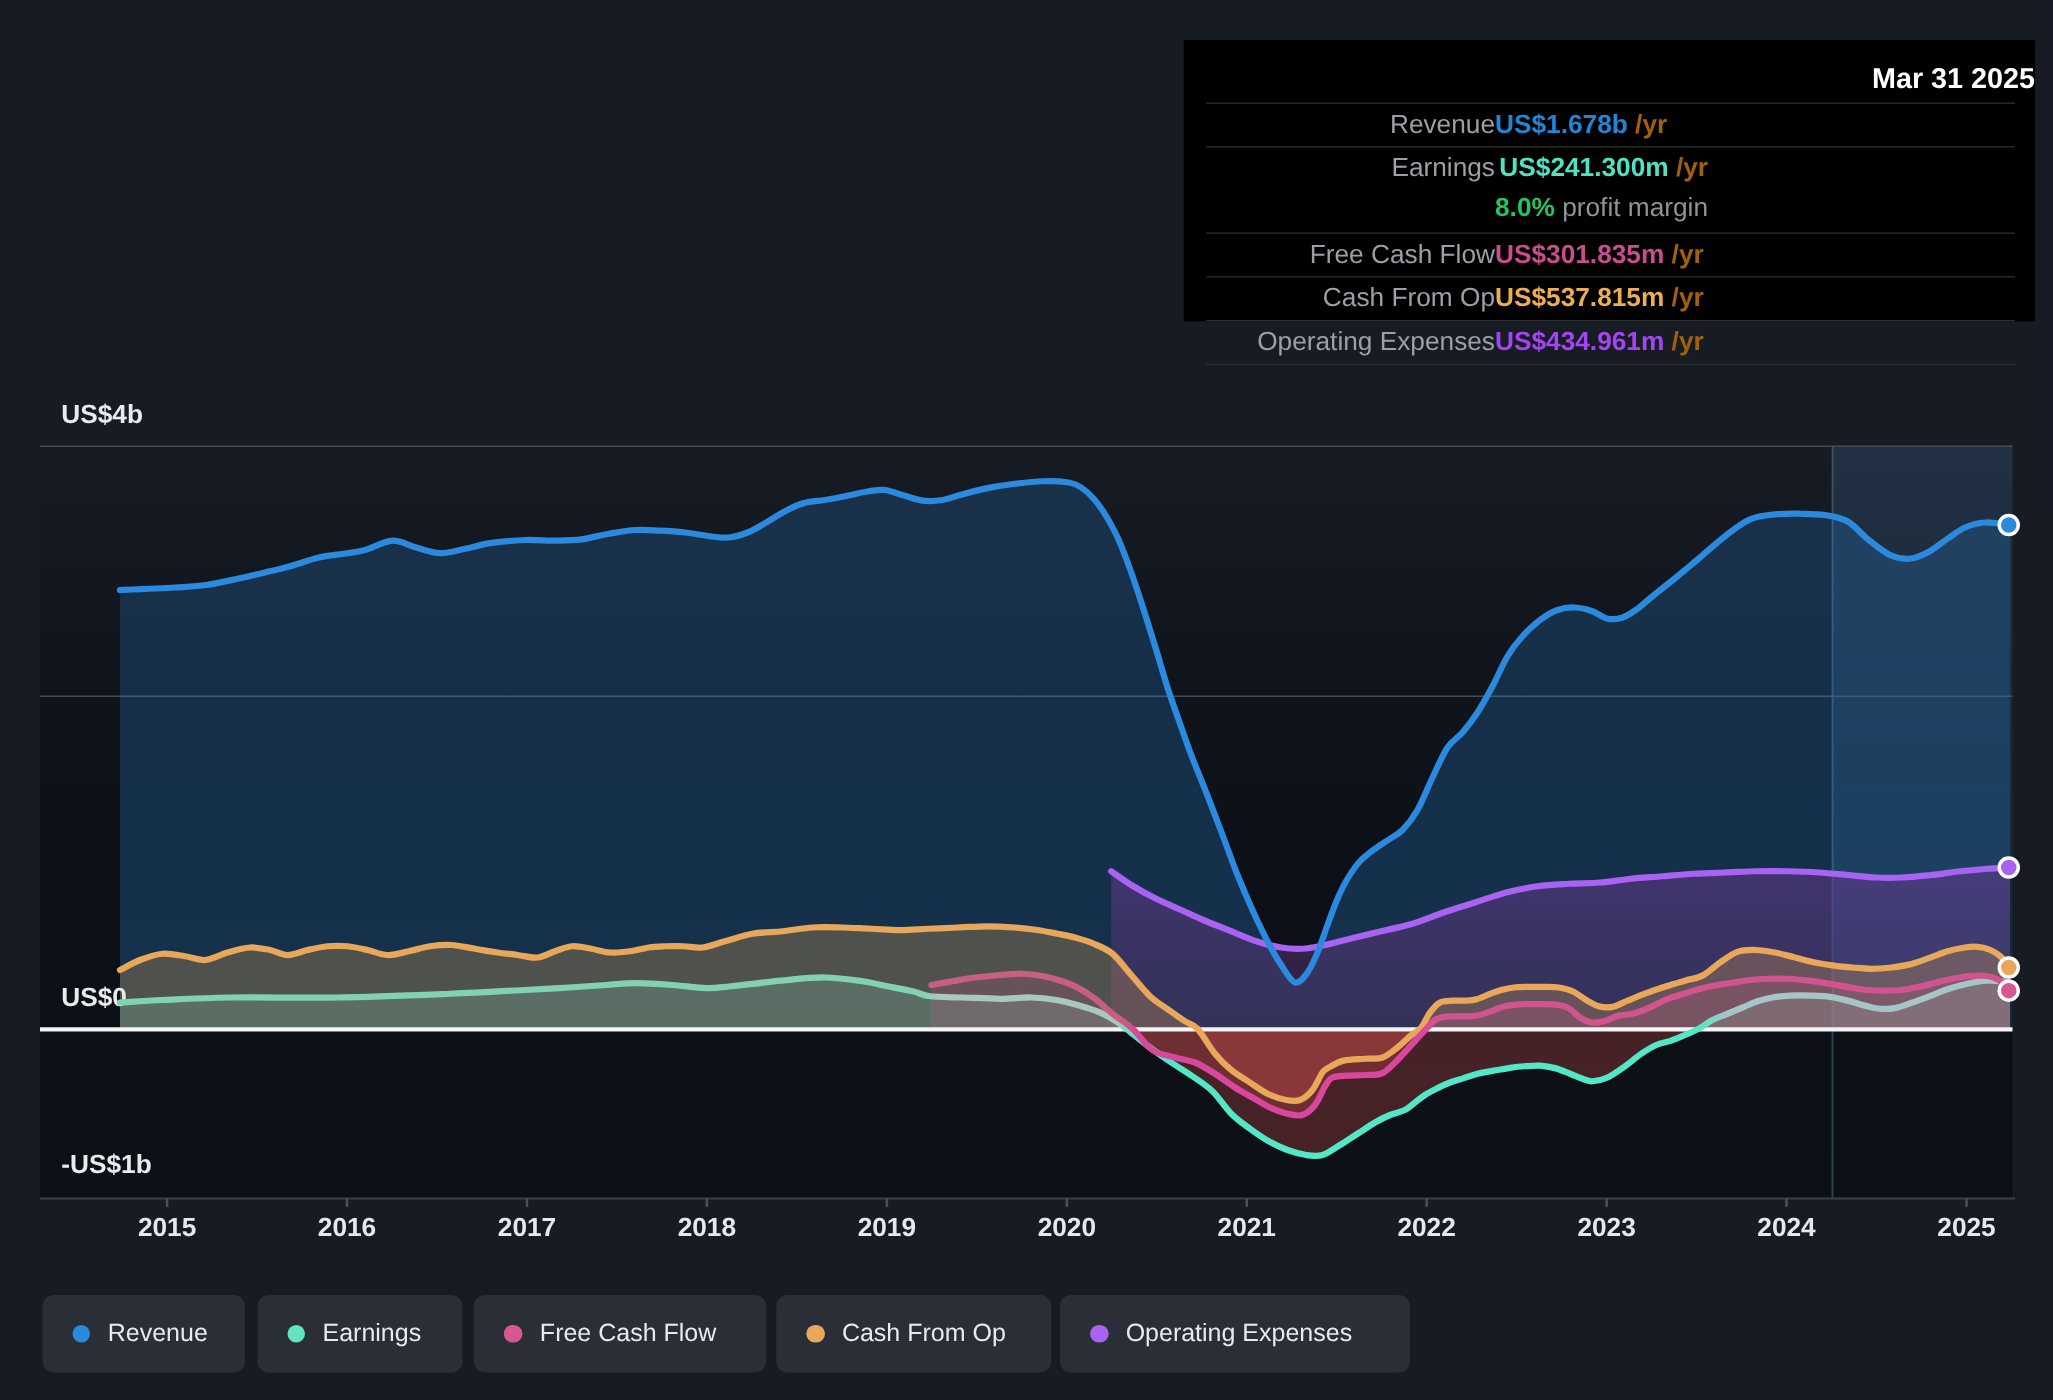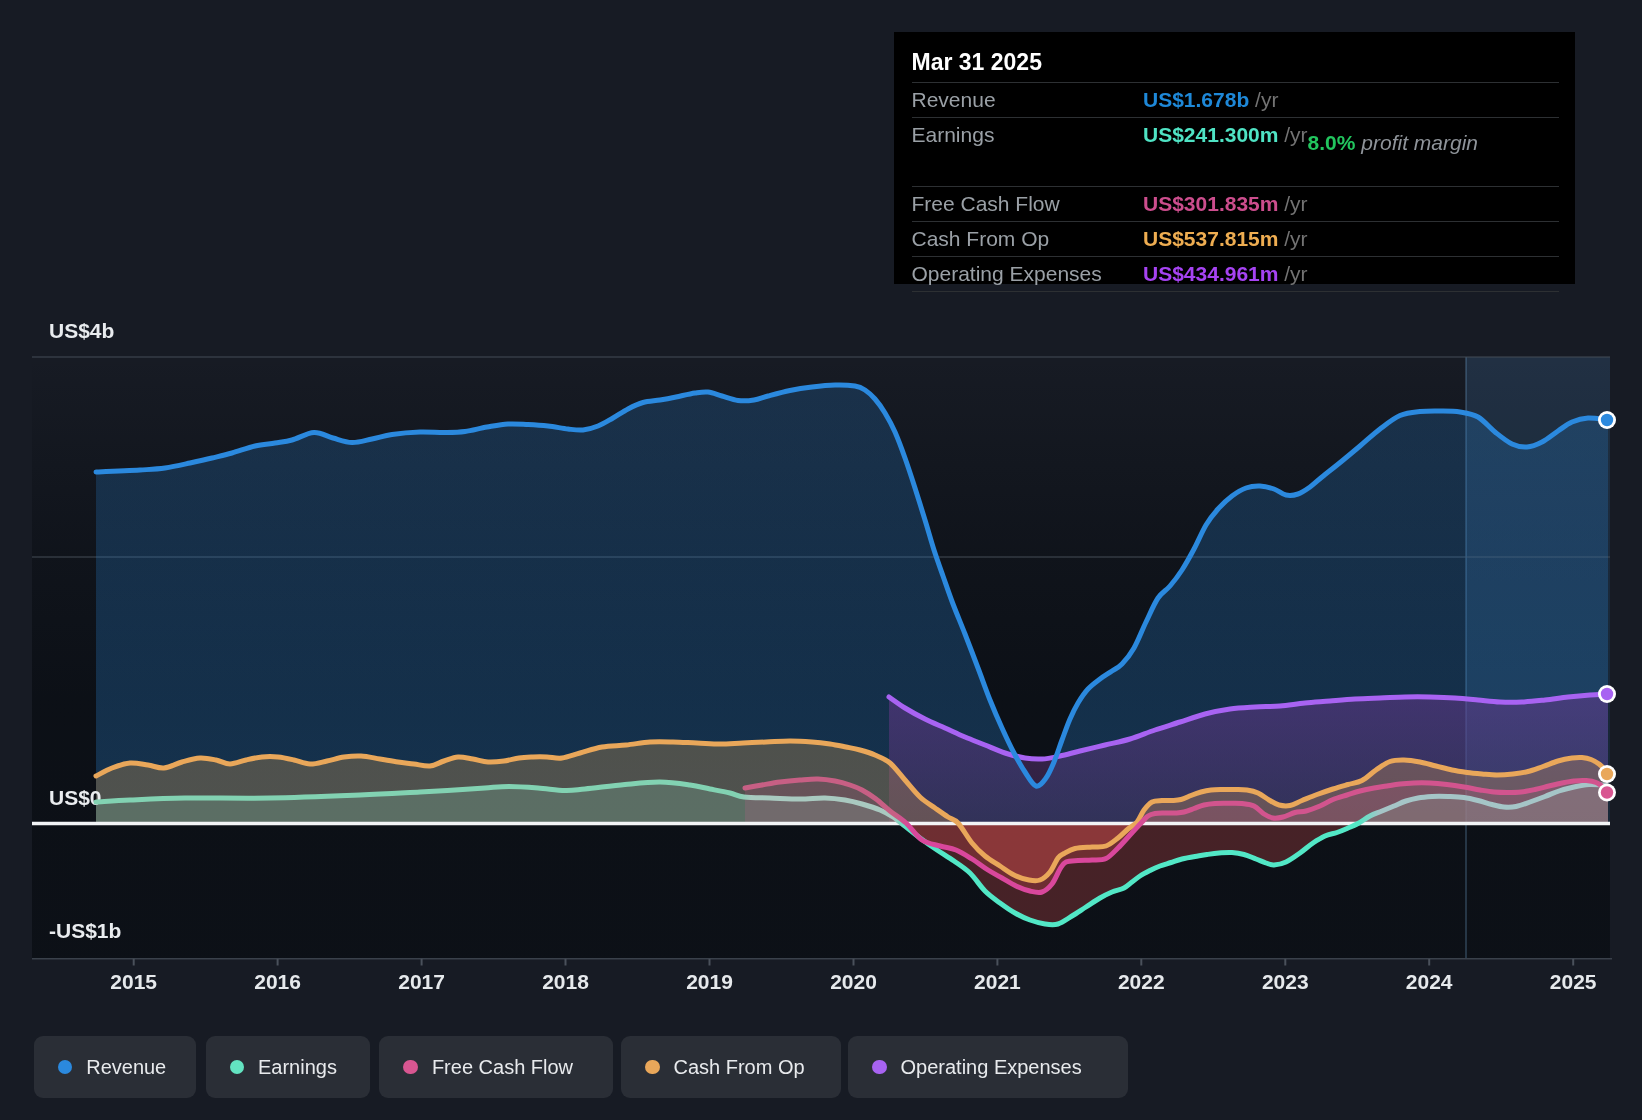--- a/index.html
+++ b/index.html
@@ -1,32 +1,32 @@
 <!DOCTYPE html>
 <html><head>
 <meta charset="utf-8">
 <style>
 * { margin:0; padding:0; box-sizing:border-box; }
 html,body { width:1642px; height:1120px; background:#171b24; overflow:hidden;
   font-family:"Liberation Sans", sans-serif; }
 .stage { position:relative; width:1642px; height:1120px; }
-.tip { position:absolute; left:894px; top:32px; width:681px; height:252px;
-  background:#000; color:#fff; }
+.tip { position:absolute; left:947px; top:32px; width:681px; height:225px;
+  background:#000; color:#fff;text-align:right; }
 .tip-title { font-size:23px; font-weight:bold; color:#fff; padding:17px 0 6px 17.5px; }
 .row { height:35px; display:flex; align-items:center; border-top:1px solid #2d3033;
   margin:0 16px 0 17.5px; font-size:21px; }
 .row.tall { height:68.5px; align-items:flex-start; }
-.row.tall .val { display:flex; justify-content:flex-start; padding-top:5px; }
+.row.tall .val { display:flex; flex-direction:column; justify-content:flex-start; padding-top:5px; }
 .row.tall .lab { padding-top:5px; }
 .lab { color:#9aa0a6; width:231.5px; flex:none; }
 .val b { font-weight:bold; }
-.yr { color:#737373; }
+.yr { color:#a16207;font-weight:bold; }
 .pm { margin-top:8px; }
 .pm b { color:#22c55e; }
-.pmg { color:#8f949a;font-style:italic; }
+.pmg { color:#8f949a; }
 .legend { position:absolute; left:0; top:1036px; width:1642px; height:62px; }
 .lbtn { position:absolute; top:0; height:62px; background:#2a2e36; border-radius:9px;
   display:flex; align-items:center; padding-left:24px; gap:14px; color:#e8eaed; font-size:20px; }
 .dot { width:14.5px; height:14.5px; border-radius:50%; flex:none; }
 </style>
 </head>
 <body>
 <div class="stage">
 <svg width="1642" height="1120" viewBox="0 0 1642 1120" style="position:absolute;left:0;top:0;">
 <defs>

